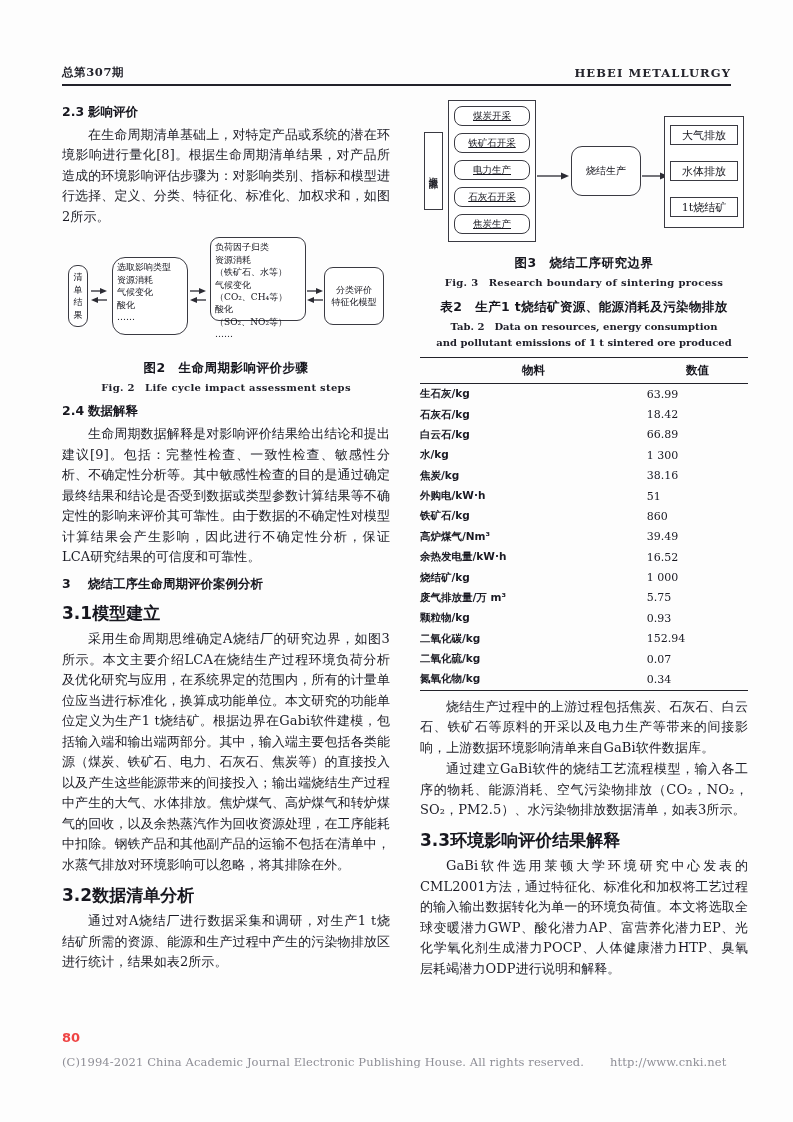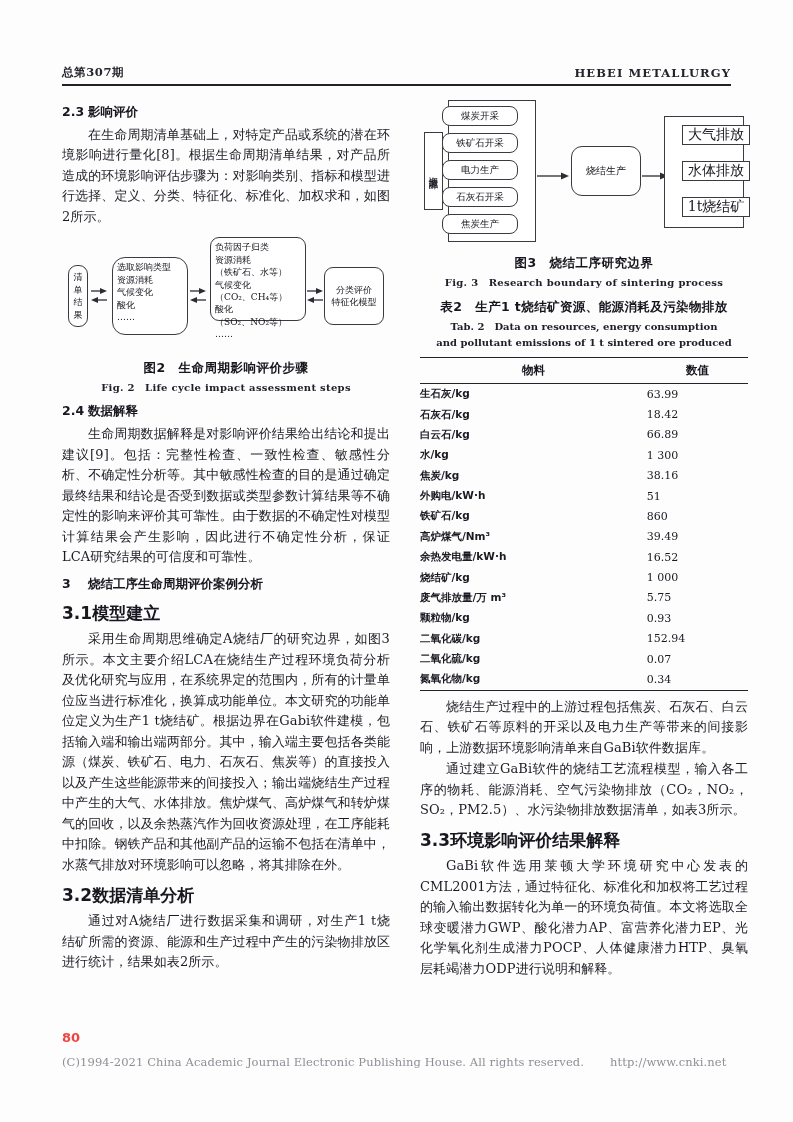--- a/index.html
+++ b/index.html
@@ -164,29 +164,30 @@
   #f3label { left: 4px; top: 36px; width: 19px; height: 78px; }
   #f3label .vtext {
     writing-mode: vertical-rl;
     text-orientation: upright;
     letter-spacing: 1px;
     font-size: 9.5px;
   }
   #f3group { left: 28px; top: 4px; width: 88px; height: 142px; }
   .pillbox {
     position: absolute;
-    left: 22px;
+    left: 34px;
     width: 76px;
     height: 20px;
     border: 1.1px solid #3a3a42;
     border-radius: 8px;
     background: #fff;
     display: flex; align-items: center; justify-content: center;
     font-size: 9.5px; color: #16161e;
     box-sizing: border-box;
+    text-decoration: underline;
   }
   #f3p0 { top: 10px; }
   #f3p1 { top: 37px; }
   #f3p2 { top: 64px; }
   #f3p3 { top: 91px; }
   #f3p4 { top: 118px; }
 
   #f3center {
     position: absolute;
     left: 151px; top: 50px; width: 70px; height: 50px;
@@ -199,23 +200,22 @@
   }
   #f3out { position: absolute; left: 244px; top: 20px; width: 80px; height: 112px; }
   .outbox {
     position: absolute;
     left: 250px;
     width: 68px;
     height: 20px;
     border: 1.1px solid #3a3a42;
     background: #fff;
     display: flex; align-items: center; justify-content: center;
-    font-size: 14px; color: #16161e;
+    font-size: 11px; color: #16161e;
     box-sizing: border-box;
-    margin-left: 12px;
   }
   #f3o0 { top: 29px; }
   #f3o1 { top: 65px; }
   #f3o2 { top: 101px; }
 
   .arrow1 { position: absolute; height: 10px; }
   #f3a1 { left: 117px; top: 70px; width: 33px; }
   #f3a2 { left: 222px; top: 70px; width: 27px; }
 
   

